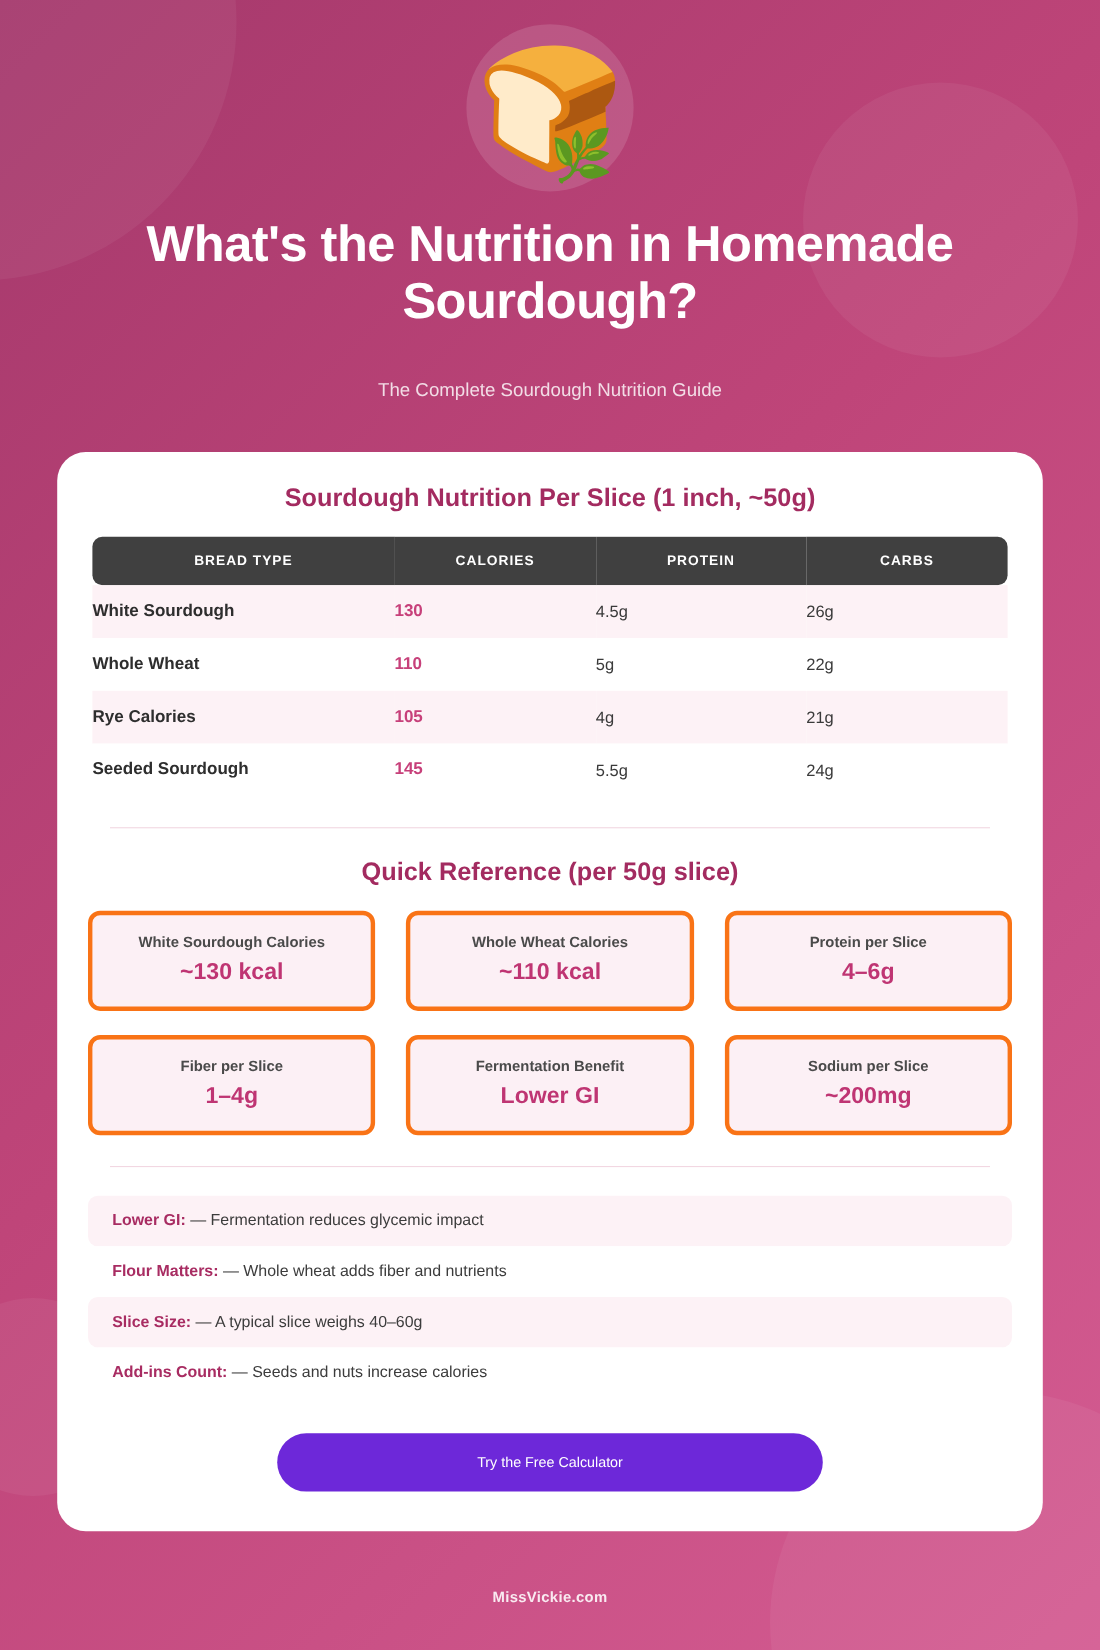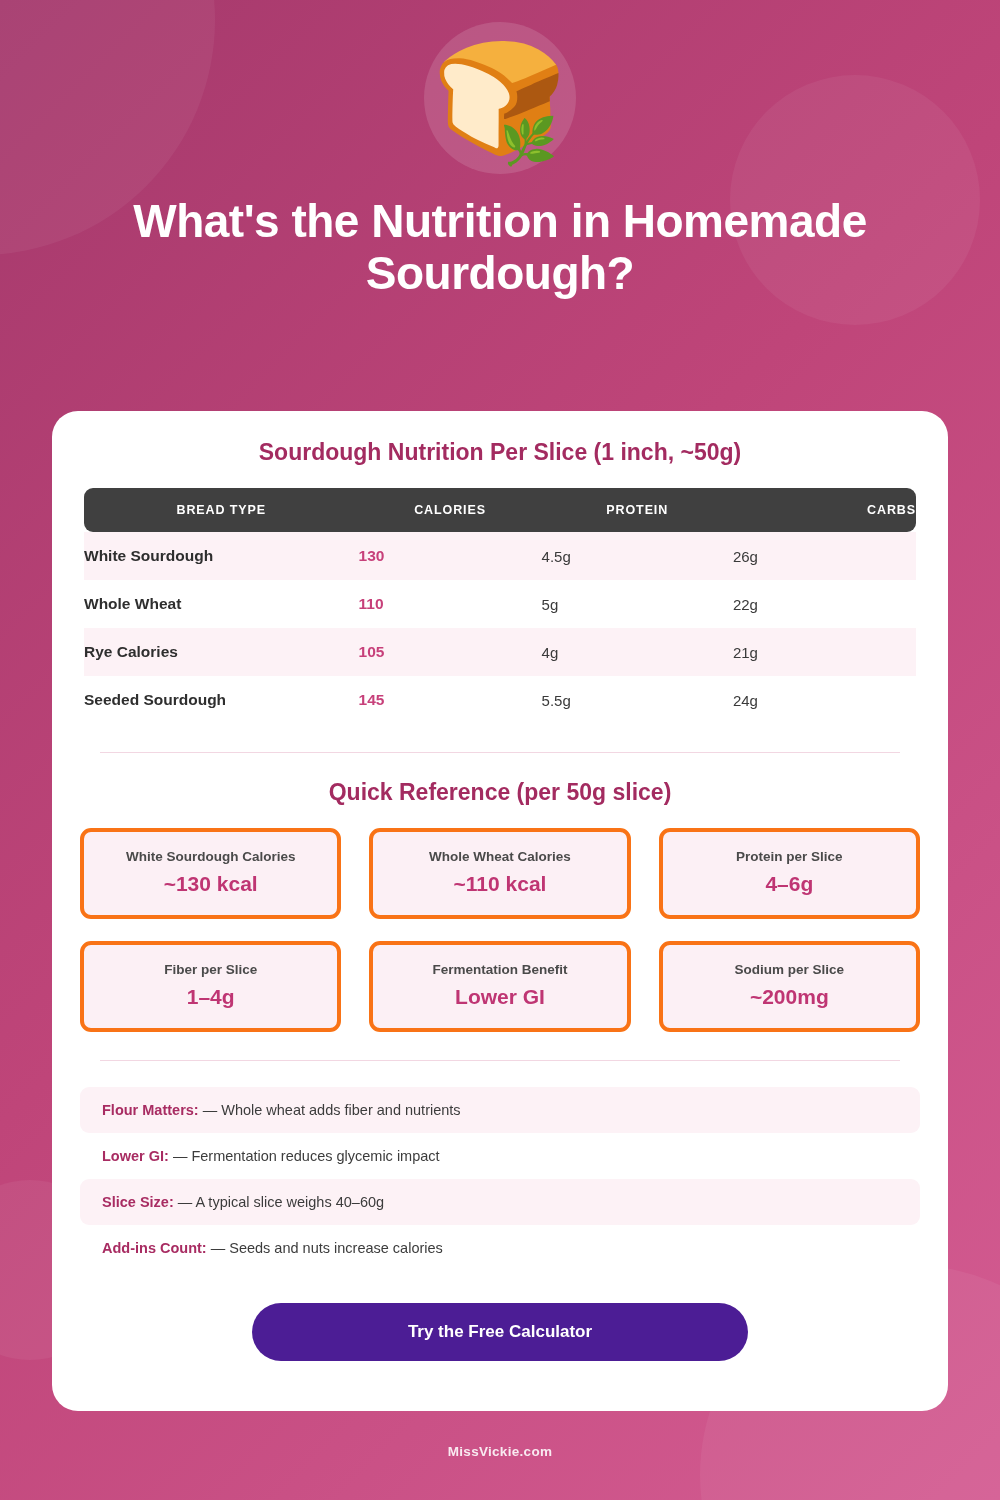--- a/index.html
+++ b/index.html
@@ -89,21 +89,21 @@
   }
 
   
   .card {
     position: absolute;
     left: 52px;
     top: 411px;
     width: 896px;
     background: #ffffff;
     border-radius: 26px;
-    padding: 28px 0 50px 0;
+    padding: 28px 0 36px 0;
   }
 
   .section-title {
     text-align: center;
     color: #a32b60;
     font-size: 23px;
     font-weight: bold;
     margin-bottom: 22px;
   }
 
@@ -117,21 +117,21 @@
   }
   thead th {
     background: #404040;
     color: #ffffff;
     font-size: 12.5px;
     font-weight: bold;
     letter-spacing: 0.9px;
     padding: 15px 0;
   }
   thead th:first-child { border-radius: 9px 0 0 9px; }
-  thead th:last-child  { border-radius: 0 9px 9px 0; text-align: right; }
+  thead th:last-child  { border-radius: 0 9px 9px 0; }
 
   tbody td {
     padding: 15px 0;
     font-size: 15px;
     color: #3a3a3a;
   }
   tbody tr:nth-child(odd) td { background: #fdf2f6; }
   tbody tr:nth-child(even) td { background: #ffffff; }
   tbody td.name {
     font-weight: bold;
@@ -195,24 +195,24 @@
   .tip-label {
     font-weight: bold;
     color: #a82c62;
     margin-right: 4px;
   }
 
   
   .cta-wrap { text-align: center; margin-top: 32px; }
   .cta-btn {
     display: inline-block;
-    background: #4c1d95;
+    background: #6d28d9;
     color: #ffffff;
-    font-size: 17px;
-    font-weight: bold;
+    font-size: 13px;
+    font-weight: normal;
     padding: 19px 0;
     width: 496px;
     border-radius: 34px;
     border: none;
     cursor: pointer;
     font-family: "Liberation Sans", sans-serif;
   }
 
   
   .footer {
@@ -238,20 +238,21 @@
 </div>
 
 <div class="page">
 
   <div class="header">
     <div class="badge">
       <span class="emoji-bread">🍞</span>
       <span class="emoji-herb">🌿</span>
     </div>
     <h1 class="main-title">What's the Nutrition in Homemade Sourdough?</h1>
+    <div class="subtitle">The Complete Sourdough Nutrition Guide</div>
   </div>
 
   <div class="card">
 
     <div class="section-title">Sourdough Nutrition Per Slice (1 inch, ~50g)</div>
 
     <div class="table-wrap">
       <table>
         <colgroup>
           <col class="col-name">
@@ -325,24 +326,24 @@
         <div class="qr-label">Sodium per Slice</div>
         <div class="qr-value">~200mg</div>
       </div>
     </div>
 
     <div class="divider"></div>
 
 
     <div class="tips-list">
       <div class="tip-row">
+        <span class="tip-label">Lower GI:</span><span>— Fermentation reduces glycemic impact</span>
+      </div>
+      <div class="tip-row">
         <span class="tip-label">Flour Matters:</span><span>— Whole wheat adds fiber and nutrients</span>
-      </div>
-      <div class="tip-row">
-        <span class="tip-label">Lower GI:</span><span>— Fermentation reduces glycemic impact</span>
       </div>
       <div class="tip-row">
         <span class="tip-label">Slice Size:</span><span>— A typical slice weighs 40–60g</span>
       </div>
       <div class="tip-row">
         <span class="tip-label">Add-ins Count:</span><span>— Seeds and nuts increase calories</span>
       </div>
     </div>
 
     <div class="cta-wrap">

